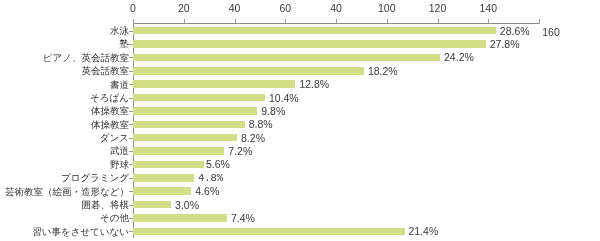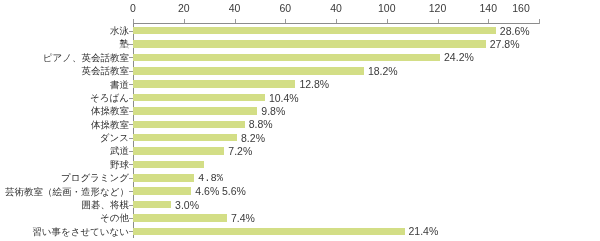--- a/index.html
+++ b/index.html
@@ -137,21 +137,21 @@
       <div class="axis-tick-label" style="left: 152.25px;">60</div>
       <div class="axis-tick-mark" style="left: 152.25px;"></div>
       <div class="axis-tick-label" style="left: 203px;">40</div>
       <div class="axis-tick-mark" style="left: 203px;"></div>
       <div class="axis-tick-label" style="left: 253.75px;">100</div>
       <div class="axis-tick-mark" style="left: 253.75px;"></div>
       <div class="axis-tick-label" style="left: 304.5px;">120</div>
       <div class="axis-tick-mark" style="left: 304.5px;"></div>
       <div class="axis-tick-label" style="left: 355.25px;">140</div>
       <div class="axis-tick-mark" style="left: 355.25px;"></div>
-      <div class="axis-tick-label" style="left: 388px;">160</div>
+      <div class="axis-tick-label" style="left: 418px; margin-top: 24px;">160</div>
       <div class="axis-tick-mark" style="left: 406px;"></div>
     </div>
   <div id="axis-line"></div>
   <div id="category-axis-line"></div>
 
   <div id="category-labels">
       <div class="cat-label" style="top: 0px; height: 13.375px; line-height: 13.375px;">水泳</div>
       <div class="cat-label" style="top: 13.375px; height: 13.375px; line-height: 13.375px;">塾</div>
       <div class="cat-label" style="top: 26.75px; height: 13.375px; line-height: 13.375px;">ピアノ、英会話教室</div>
       <div class="cat-label" style="top: 40.125px; height: 13.375px; line-height: 13.375px;">英会話教室</div>
@@ -215,21 +215,21 @@
         <div class="bar-value" style="left: 108.037px; top: -0.3125px;">8.2%</div>
       </div>
       <div class="bar-row" style="height: 13.375px;">
         <div class="cat-tick" style="top: 6.6875px;"></div>
         <div class="bar-fill" style="width: 91.35px; background: rgb(211, 222, 134); top: 2.9375px;"></div>
         <div class="bar-value" style="left: 95.35px; top: -0.3125px; text-align: center;">7.2%</div>
       </div>
       <div class="bar-row" style="height: 13.375px;">
         <div class="cat-tick" style="top: 6.6875px;"></div>
         <div class="bar-fill" style="width: 71.05px; background: rgb(211, 222, 134); top: 2.9375px;"></div>
-        <div class="bar-value" style="left: 89px; top: -0.3125px; margin-top: 27px;">5.6%</div>
+        <div class="bar-value" style="left: 73px; top: -0.3125px;">5.6%</div>
       </div>
       <div class="bar-row" style="height: 13.375px; font-family: Liberation Mono, monospace;">
         <div class="cat-tick" style="top: 6.6875px;"></div>
         <div class="bar-fill" style="width: 60.9px; background: rgb(211, 222, 134); top: 2.9375px;"></div>
         <div class="bar-value" style="left: 64.9px; top: -0.3125px;">4.8%</div>
       </div>
       <div class="bar-row" style="height: 13.375px;">
         <div class="cat-tick" style="top: 6.6875px;"></div>
         <div class="bar-fill" style="width: 58.3625px; background: rgb(211, 222, 134); top: 2.9375px;"></div>
         <div class="bar-value" style="left: 62.3625px; top: -0.3125px;">4.6%</div>

